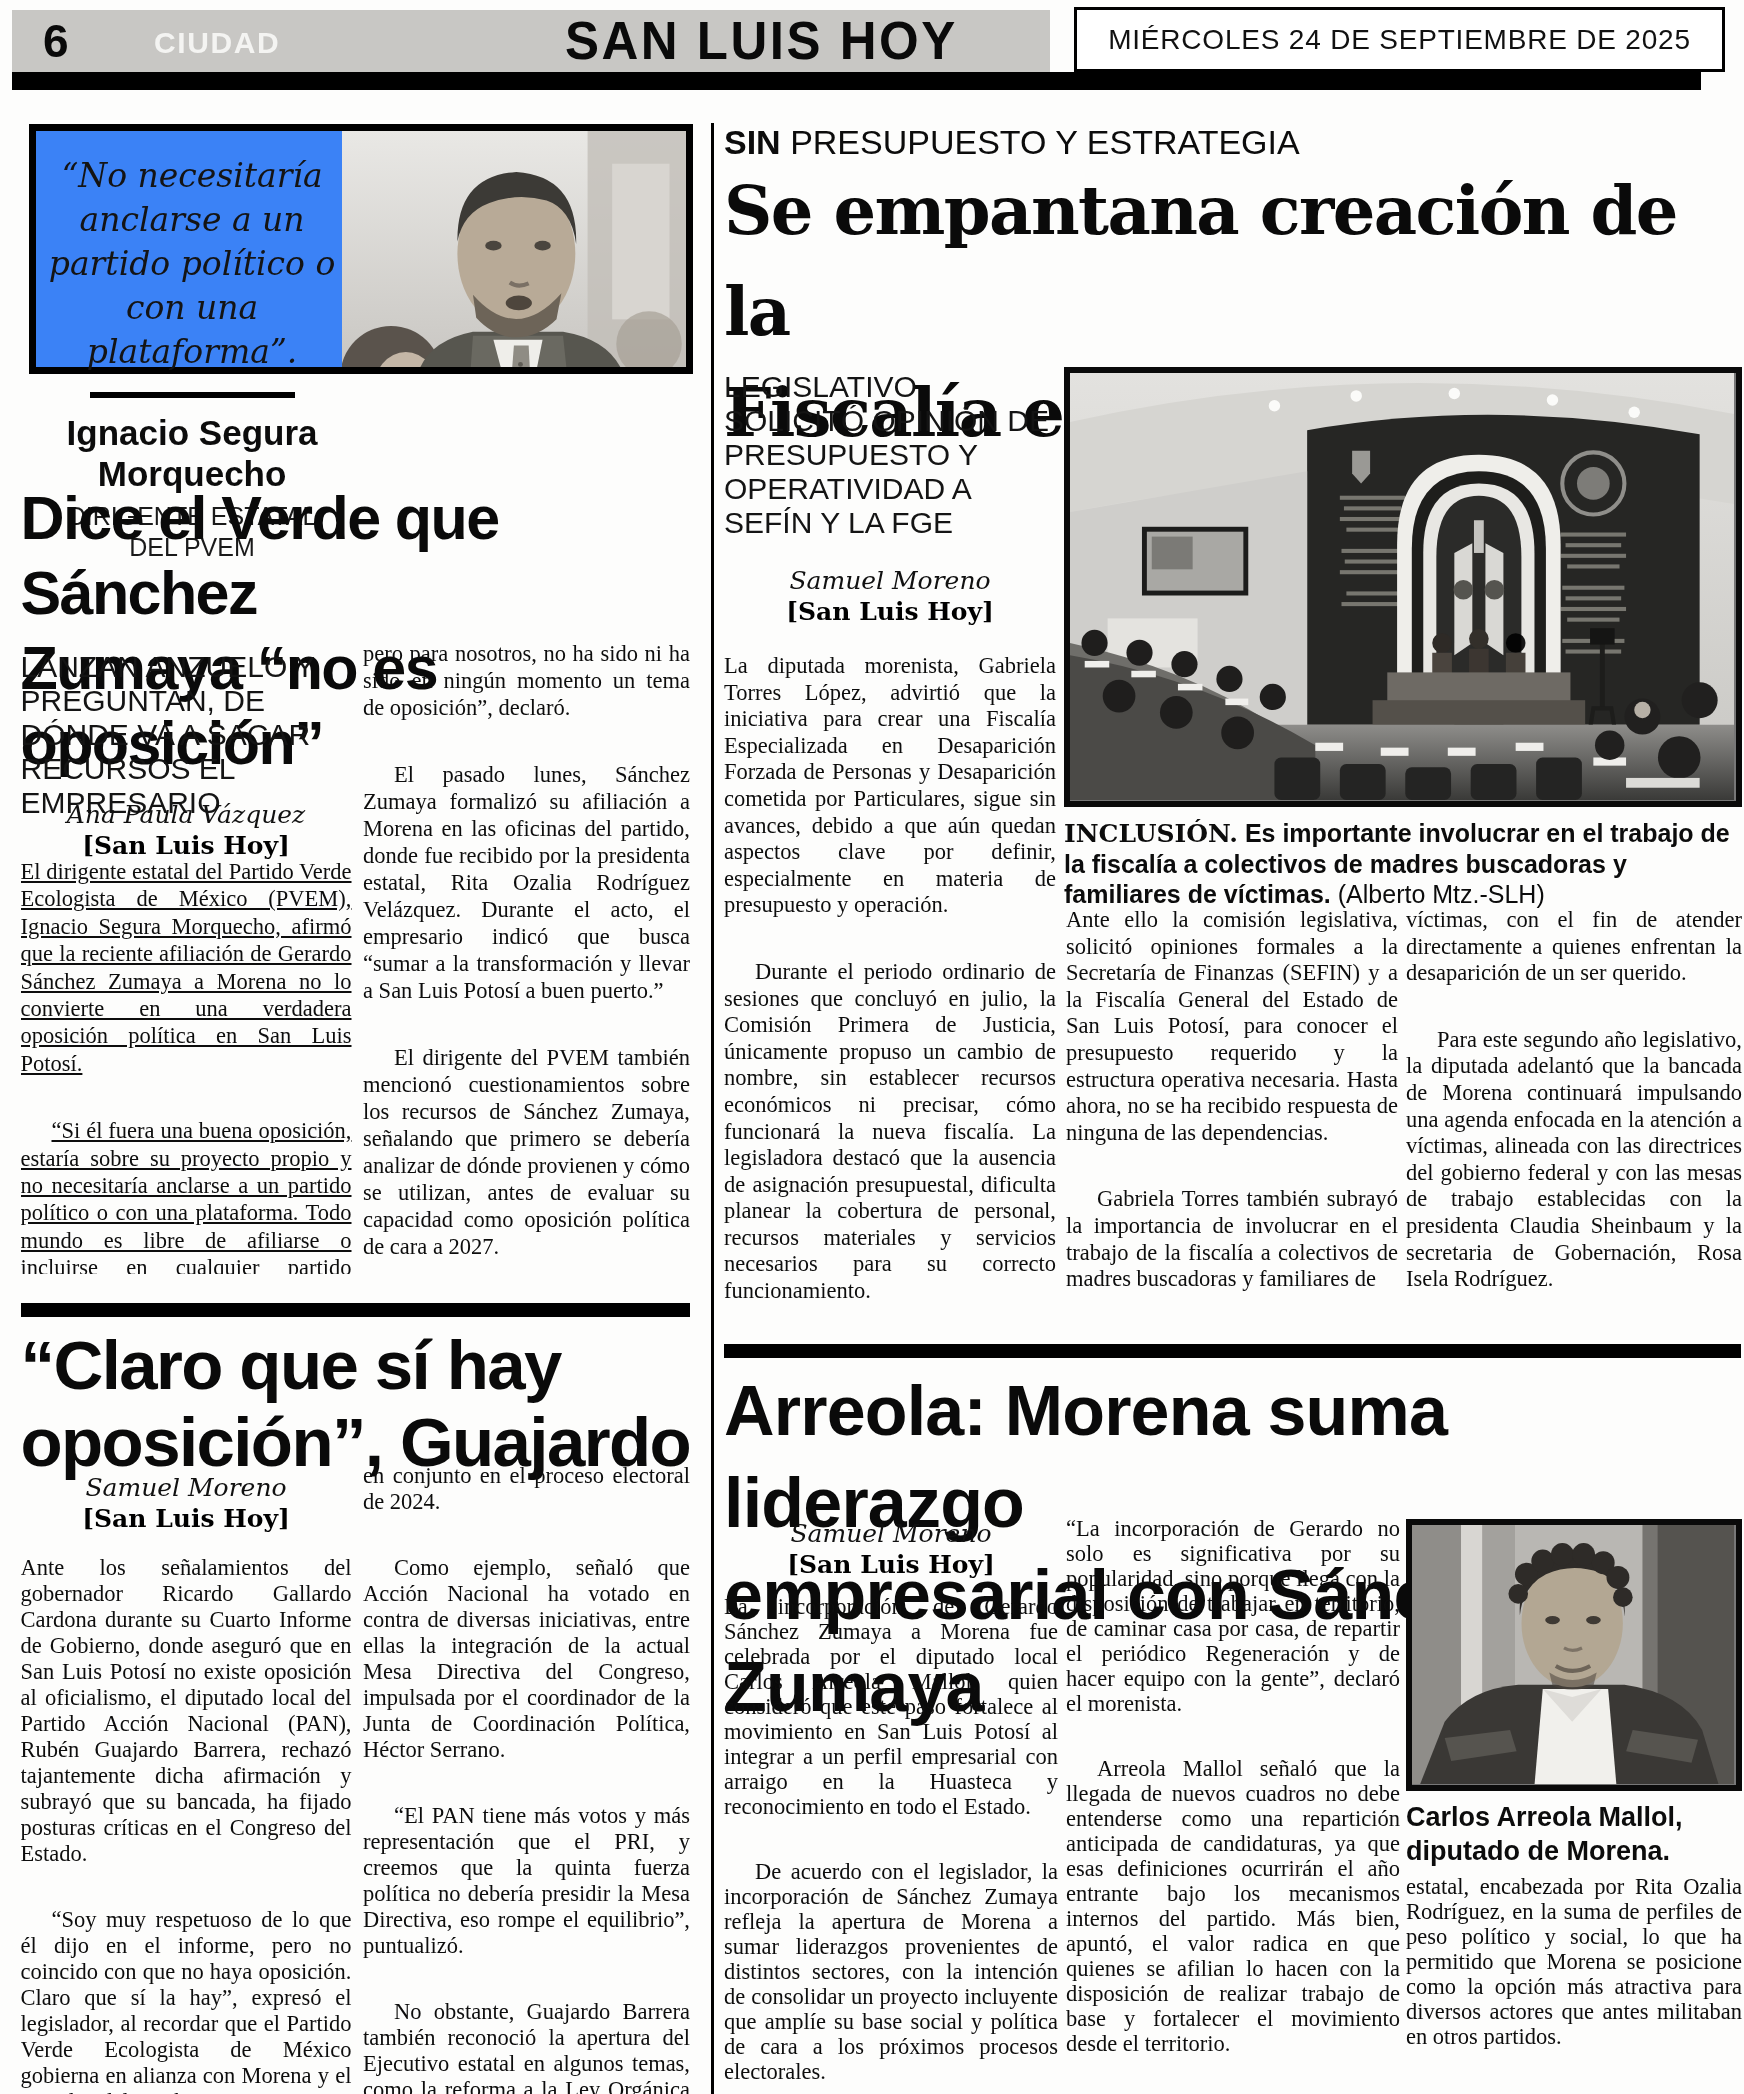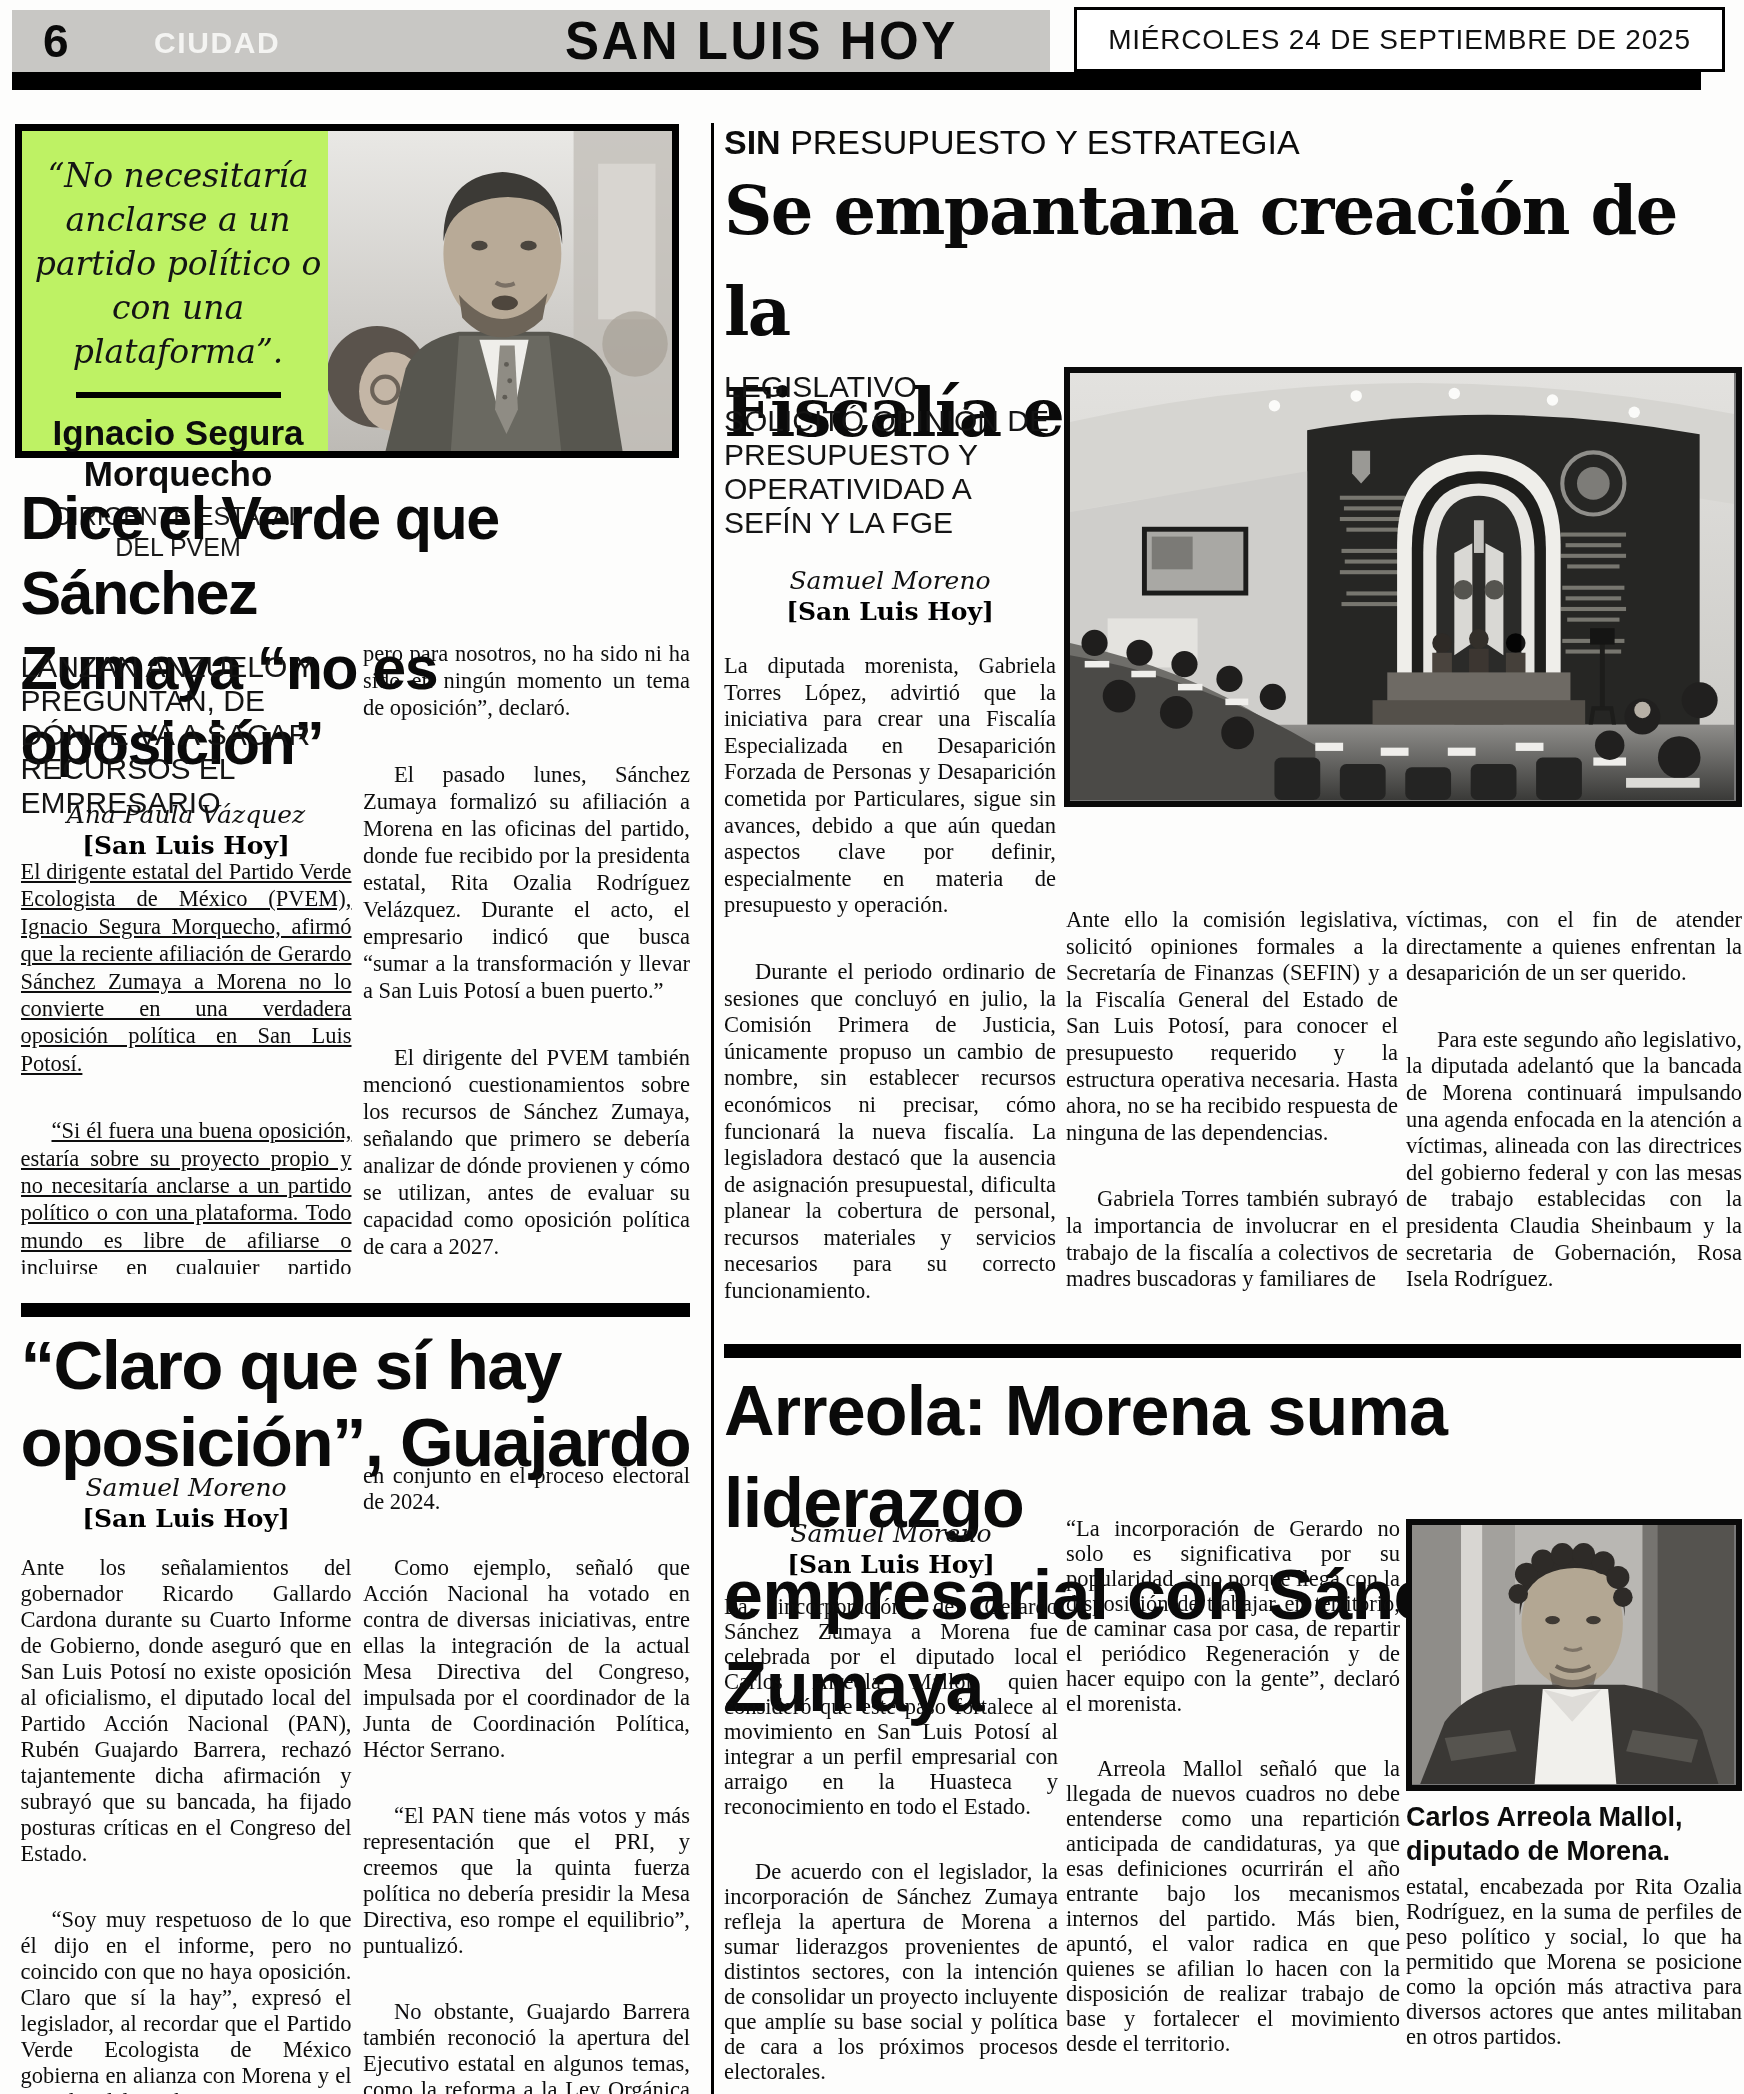--- a/index.html
+++ b/index.html
@@ -11,22 +11,22 @@
   .hdr-section{position:absolute;left:154px;top:26px;font:bold 30px/33px "Liberation Sans",sans-serif;
                color:#f4f4f2;letter-spacing:1.6px;}
   .hdr-masthead{position:absolute;left:565px;top:14.7px;font:bold 51px/52px "Liberation Sans",sans-serif;
                 color:#0a0a0a;letter-spacing:2.5px;transform:scaleY(1.05);}
   .hdr-datebox{position:absolute;left:1050px;top:6.5px;width:651px;height:65px;background:#fff;
                border:3.3px solid #000;box-sizing:border-box;display:flex;align-items:center;justify-content:center;margin-left:24px;}
   .hdr-date{font:28px/31px "Liberation Sans",sans-serif;letter-spacing:0.8px;color:#111;}
   .hdr-bar{position:absolute;left:11.5px;top:72px;width:1689px;height:18px;background:#000;}
   .vdivider{position:absolute;left:711px;top:123px;width:2.5px;height:1972px;background:#000;}
   
-  .qbox{position:absolute;left:15px;top:124px;width:664px;height:334px;border:7.4px solid #000;
-        box-sizing:border-box;display:flex;background:#bef264;}
+  .qbox{position:absolute;left:29px;top:124px;width:664px;height:250px;border:7.4px solid #000;
+        box-sizing:border-box;display:flex;background:#3b82f6;}
   .qbox-text{width:47%;padding:23px 4.9px 0 11.5px;text-align:center;box-sizing:border-box;}
   .q-quote{font:italic 33px/44px "DejaVu Serif",serif;color:#141414;}
   .q-rule{width:205px;height:5.7px;background:#000;margin:18px auto 14.7px auto;}
   .q-name{font:bold 35px/41px "Liberation Sans",sans-serif;color:#0c0c0c;}
   .q-role{font:25px/31px "Liberation Sans",sans-serif;color:#1a1a1a;margin-top:6.5px;}
   .qbox-photo{width:53%;position:relative;overflow:hidden;}
   
   .headline-sans{position:absolute;font-family:"Liberation Sans",sans-serif;font-weight:bold;color:#0a0a0a;
                  letter-spacing:-1.6px;white-space:pre-line;}
   .hl-verde{left:20.5px;top:481px;width:679px;font-size:61px;line-height:75px;}
@@ -283,20 +283,23 @@
       <g fill="#21201f">
         <circle cx="700" cy="420" r="22"></circle>
           <circle cx="770" cy="400" r="22"></circle>
         <circle cx="745" cy="470" r="26"></circle>
           <circle cx="660" cy="455" r="18"></circle>
       </g>
       <circle cx="700" cy="412" r="10" fill="#b7b0a6"></circle>
       <rect x="680" y="495" width="90" height="12" fill="#dcdbd7"></rect>
     </svg>
   </div>
+  <div class="caption cap-congress">
+    <span class="cap-lead">INCLUSIÓN.</span><span> Es importante involucrar en el trabajo de la fiscalía a colectivos de madres buscadoras y familiares de víctimas. </span><span class="cap-credit">(Alberto Mtz.-SLH)</span>
+  </div>
 
   <div class="bodycol fc1">
     <p>La diputada morenista, Gabriela Torres López, advirtió que la iniciativa para crear una Fiscalía Especializada en Desaparición Forzada de Personas y Desaparición cometida por Particulares, sigue sin avances, debido a que aún quedan aspectos clave por definir, especialmente en materia de presupuesto y operación.</p>
     <p>Durante el periodo ordinario de sesiones que concluyó en julio, la Comisión Primera de Justicia, únicamente propuso un cambio de nombre, sin establecer recursos económicos ni precisar, cómo funcionará la nueva fiscalía. La legisladora destacó que la ausencia de asignación presupuestal, dificulta planear la cobertura de personal, recursos materiales y servicios necesarios para su correcto funcionamiento.</p>
   </div>
   <div class="bodycol fc2">
     <p>Ante ello la comisión legislativa, solicitó opiniones formales a la Secretaría de Finanzas (SEFIN) y a la Fiscalía General del Estado de San Luis Potosí, para conocer el presupuesto requerido y la estructura operativa necesaria. Hasta ahora, no se ha recibido respuesta de ninguna de las dependencias.</p>
     <p>Gabriela Torres también subrayó la importancia de involucrar en el trabajo de la fiscalía a colectivos de madres buscadoras y familiares de</p>
   </div>
   <div class="bodycol fc3">

